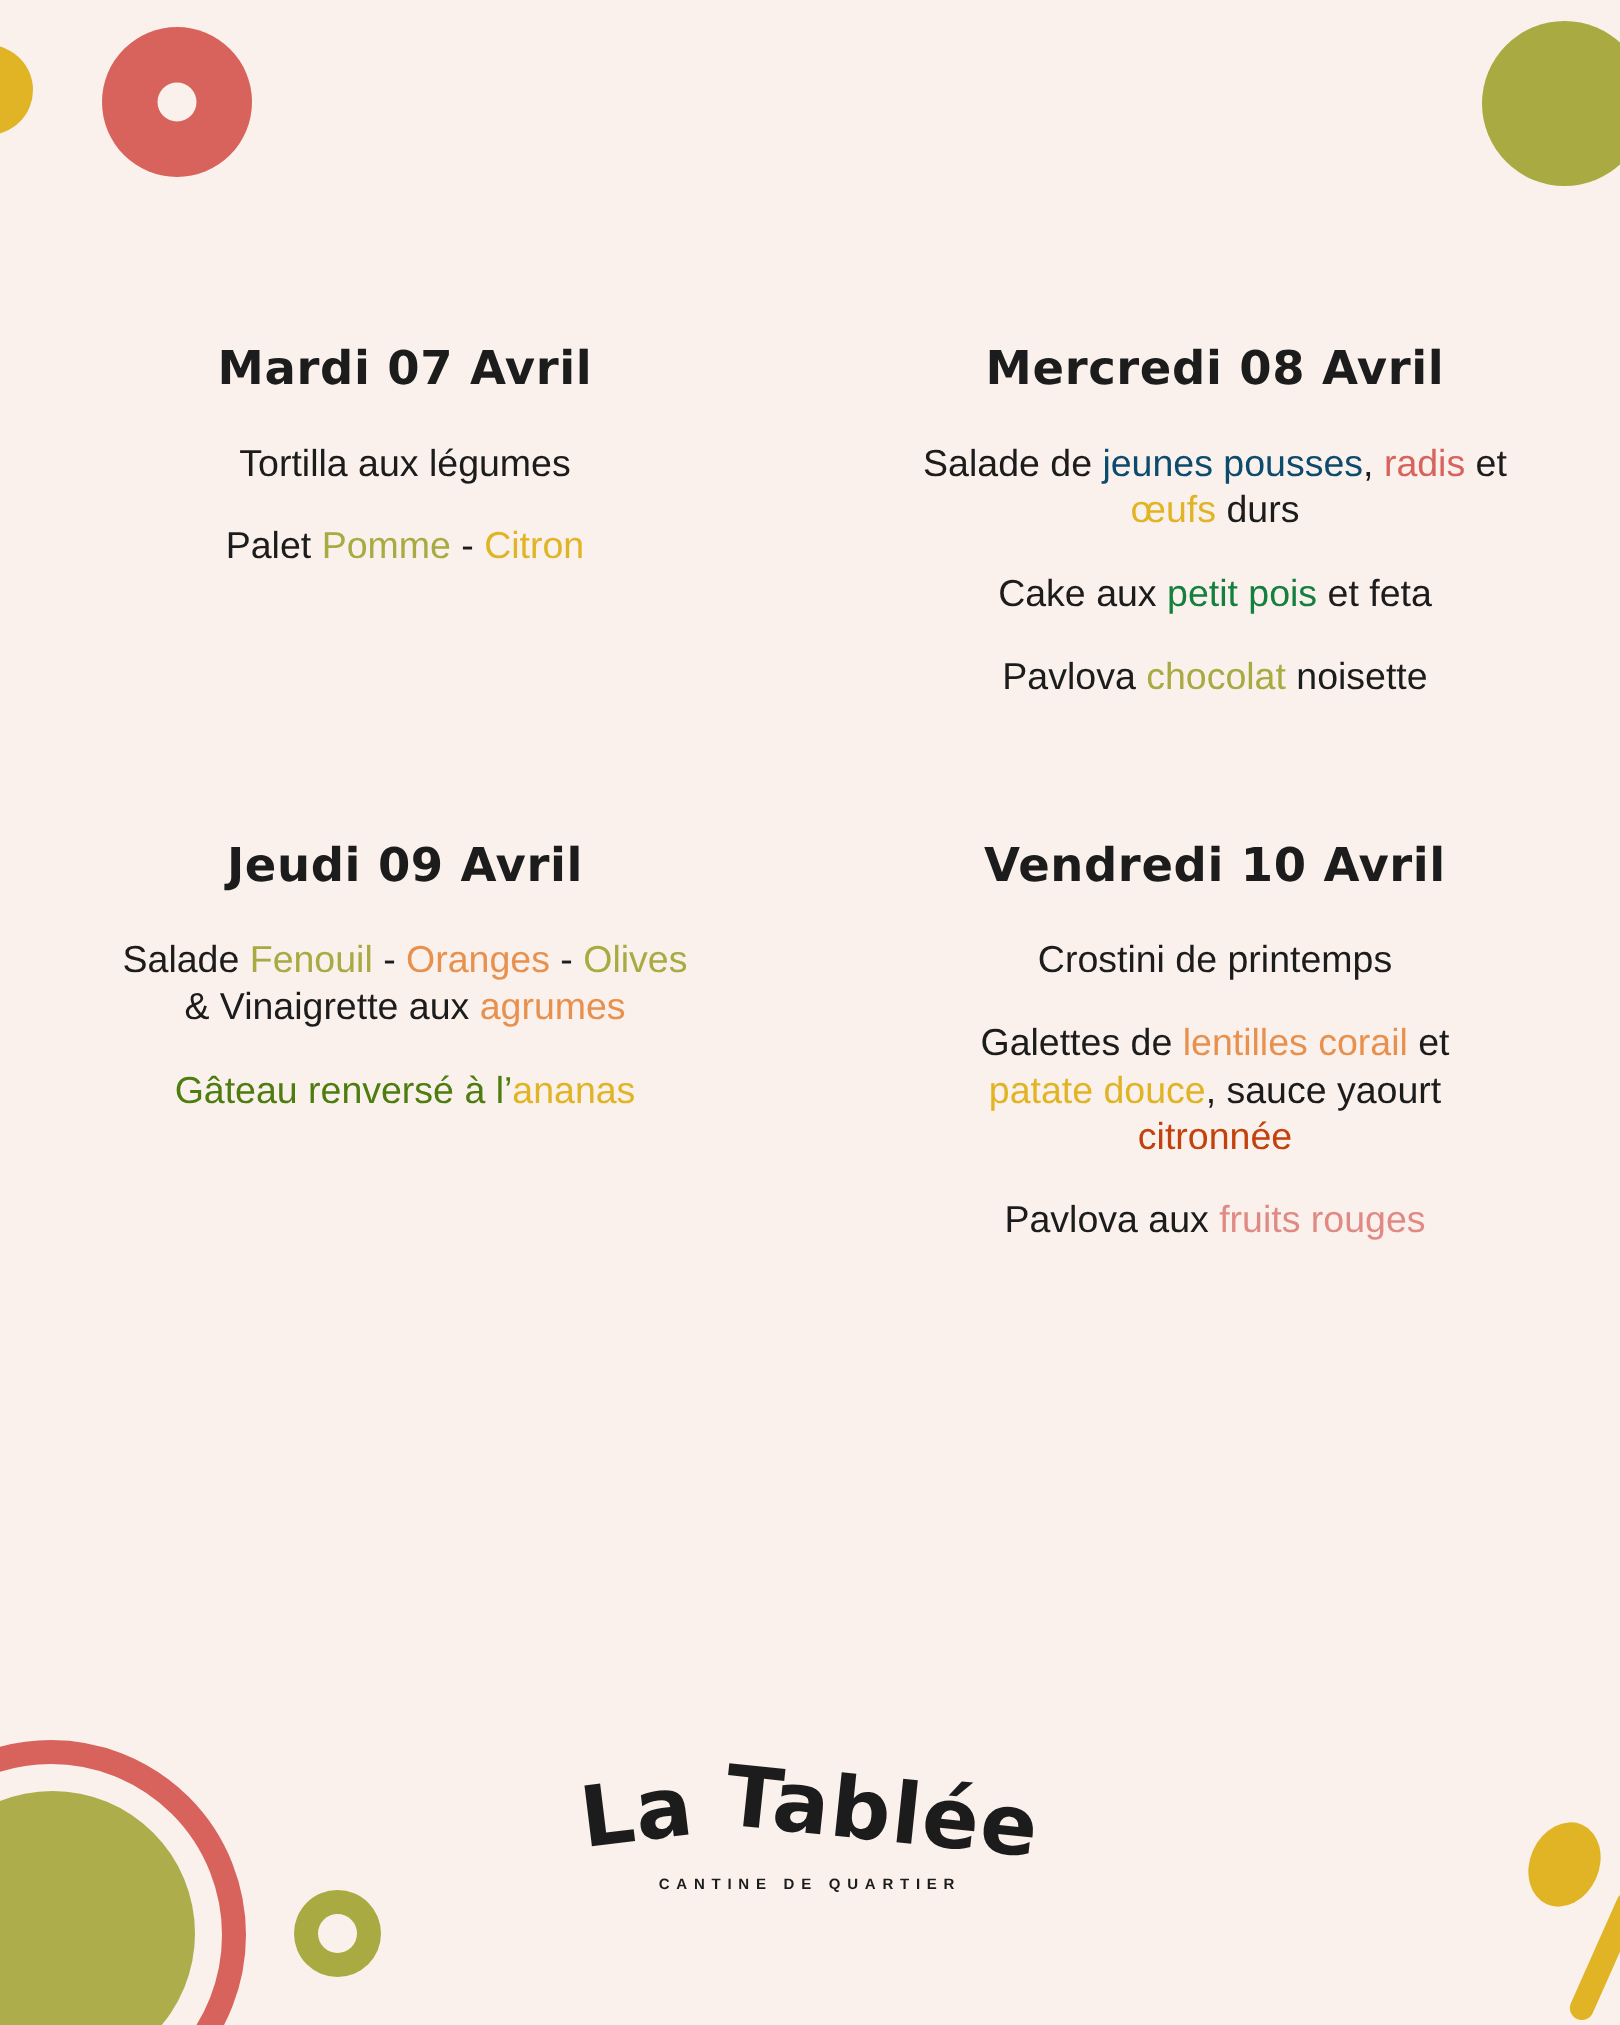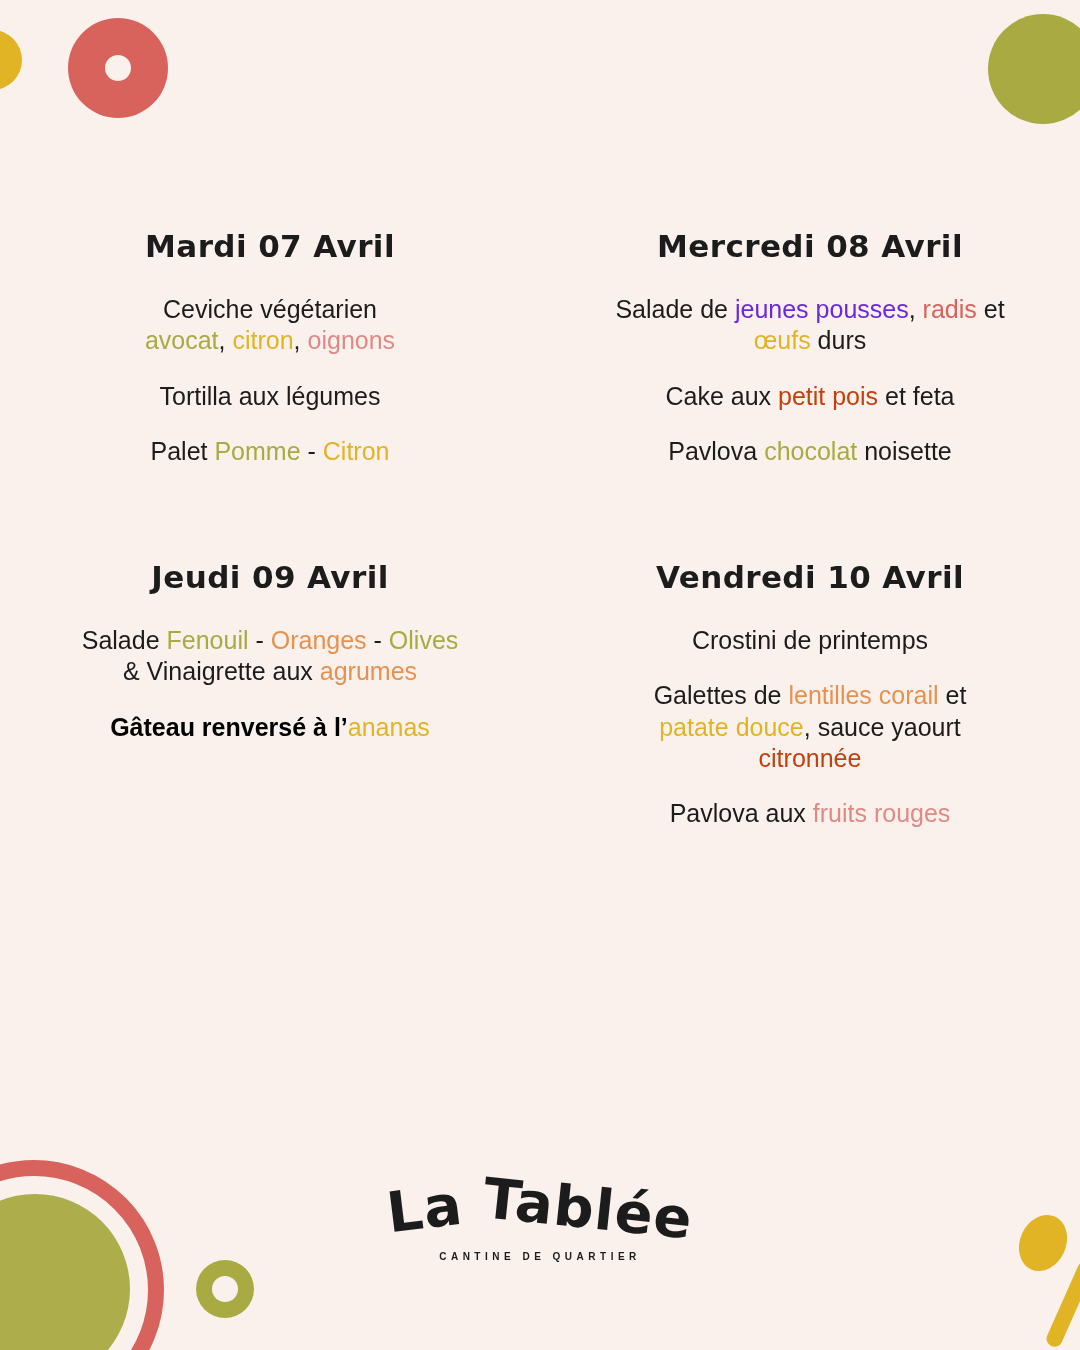--- a/index.html
+++ b/index.html
@@ -155,34 +155,33 @@
 <div class="deco deco-olive-circle"></div>
 <div class="deco deco-plate"></div>
 <div class="deco deco-plate-inner"></div>
 <div class="deco deco-olive-donut"></div>
 <div class="deco deco-spoon-handle"></div>
 <div class="deco deco-spoon-bowl"></div>
 
 <div class="menu-grid" id="menu-grid">
     <div class="day-card">
       <div class="day-title">Mardi 07 Avril</div>
-      <div class="dish"><span style="color: rgb(28, 28, 28);">Ceviche végétarien</span><br><span style="color: rgb(169, 170, 66);">avocat</span><span style="color: rgb(28, 28, 28);">, </span><span style="color: rgb(224, 180, 36);">citron</span><span style="color: rgb(28, 28, 28);">, </span><span style="color: rgb(224, 138, 133);">oignons</span></div>
       <div class="dish"><span style="color: rgb(28, 28, 28);">Tortilla aux légumes</span></div>
       <div class="dish"><span style="color: rgb(28, 28, 28);">Palet </span><span style="color: rgb(169, 170, 66);">Pomme</span><span style="color: rgb(28, 28, 28);"> - </span><span style="color: rgb(224, 180, 36);">Citron</span></div>
     </div>
     <div class="day-card">
       <div class="day-title">Mercredi 08 Avril</div>
-      <div class="dish"><span style="color: rgb(28, 28, 28);">Salade de </span><span style="color: #6d28d9;">jeunes pousses</span><span style="color: rgb(28, 28, 28);">, </span><span style="color: rgb(216, 98, 92);">radis</span><span style="color: rgb(28, 28, 28);"> et </span><br><span style="color: rgb(224, 180, 36);">œufs</span><span style="color: rgb(28, 28, 28);"> durs</span></div>
-      <div class="dish"><span style="color: rgb(28, 28, 28);">Cake aux </span><span style="color: #c2410c;">petit pois</span><span style="color: rgb(28, 28, 28);"> et feta</span></div>
+      <div class="dish"><span style="color: rgb(28, 28, 28);">Salade de </span><span style="color: #0c4a6e;">jeunes pousses</span><span style="color: rgb(28, 28, 28);">, </span><span style="color: rgb(216, 98, 92);">radis</span><span style="color: rgb(28, 28, 28);"> et </span><br><span style="color: rgb(224, 180, 36);">œufs</span><span style="color: rgb(28, 28, 28);"> durs</span></div>
+      <div class="dish"><span style="color: rgb(28, 28, 28);">Cake aux </span><span style="color: #15803d;">petit pois</span><span style="color: rgb(28, 28, 28);"> et feta</span></div>
       <div class="dish"><span style="color: rgb(28, 28, 28);">Pavlova </span><span style="color: rgb(169, 170, 66);">chocolat</span><span style="color: rgb(28, 28, 28);"> noisette</span></div>
     </div>
     <div class="day-card">
       <div class="day-title">Jeudi 09 Avril</div>
       <div class="dish"><span style="color: rgb(28, 28, 28);">Salade </span><span style="color: rgb(169, 170, 66);">Fenouil</span><span style="color: rgb(28, 28, 28);"> - </span><span style="color: rgb(232, 145, 78);">Oranges</span><span style="color: rgb(28, 28, 28);"> - </span><span style="color: rgb(169, 170, 66);">Olives</span><br><span style="color: rgb(28, 28, 28);">&amp; Vinaigrette aux </span><span style="color: rgb(232, 145, 78);">agrumes</span></div>
-      <div class="dish"><span style="color: #000000; font-weight: bold;">Gâteau renversé à l’</span><span style="color: rgb(224, 180, 36);">ananas</span></div>
+      <div class="dish"><span style="color: #4d7c0f;">Gâteau renversé à l’</span><span style="color: rgb(224, 180, 36);">ananas</span></div>
     </div>
     <div class="day-card">
       <div class="day-title">Vendredi 10 Avril</div>
       <div class="dish"><span style="color: rgb(28, 28, 28);">Crostini de printemps</span></div>
       <div class="dish"><span style="color: rgb(28, 28, 28);">Galettes de </span><span style="color: rgb(232, 145, 78);">lentilles corail</span><span style="color: rgb(28, 28, 28);"> et </span><br><span style="color: rgb(224, 180, 36);">patate douce</span><span style="color: rgb(28, 28, 28);">, sauce yaourt </span><br><span style="color: #c2410c;">citronnée</span></div>
       <div class="dish"><span style="color: rgb(28, 28, 28);">Pavlova aux </span><span style="color: rgb(224, 138, 133);">fruits rouges</span></div>
     </div>
   </div>
 
 <div class="logo-wrap">

